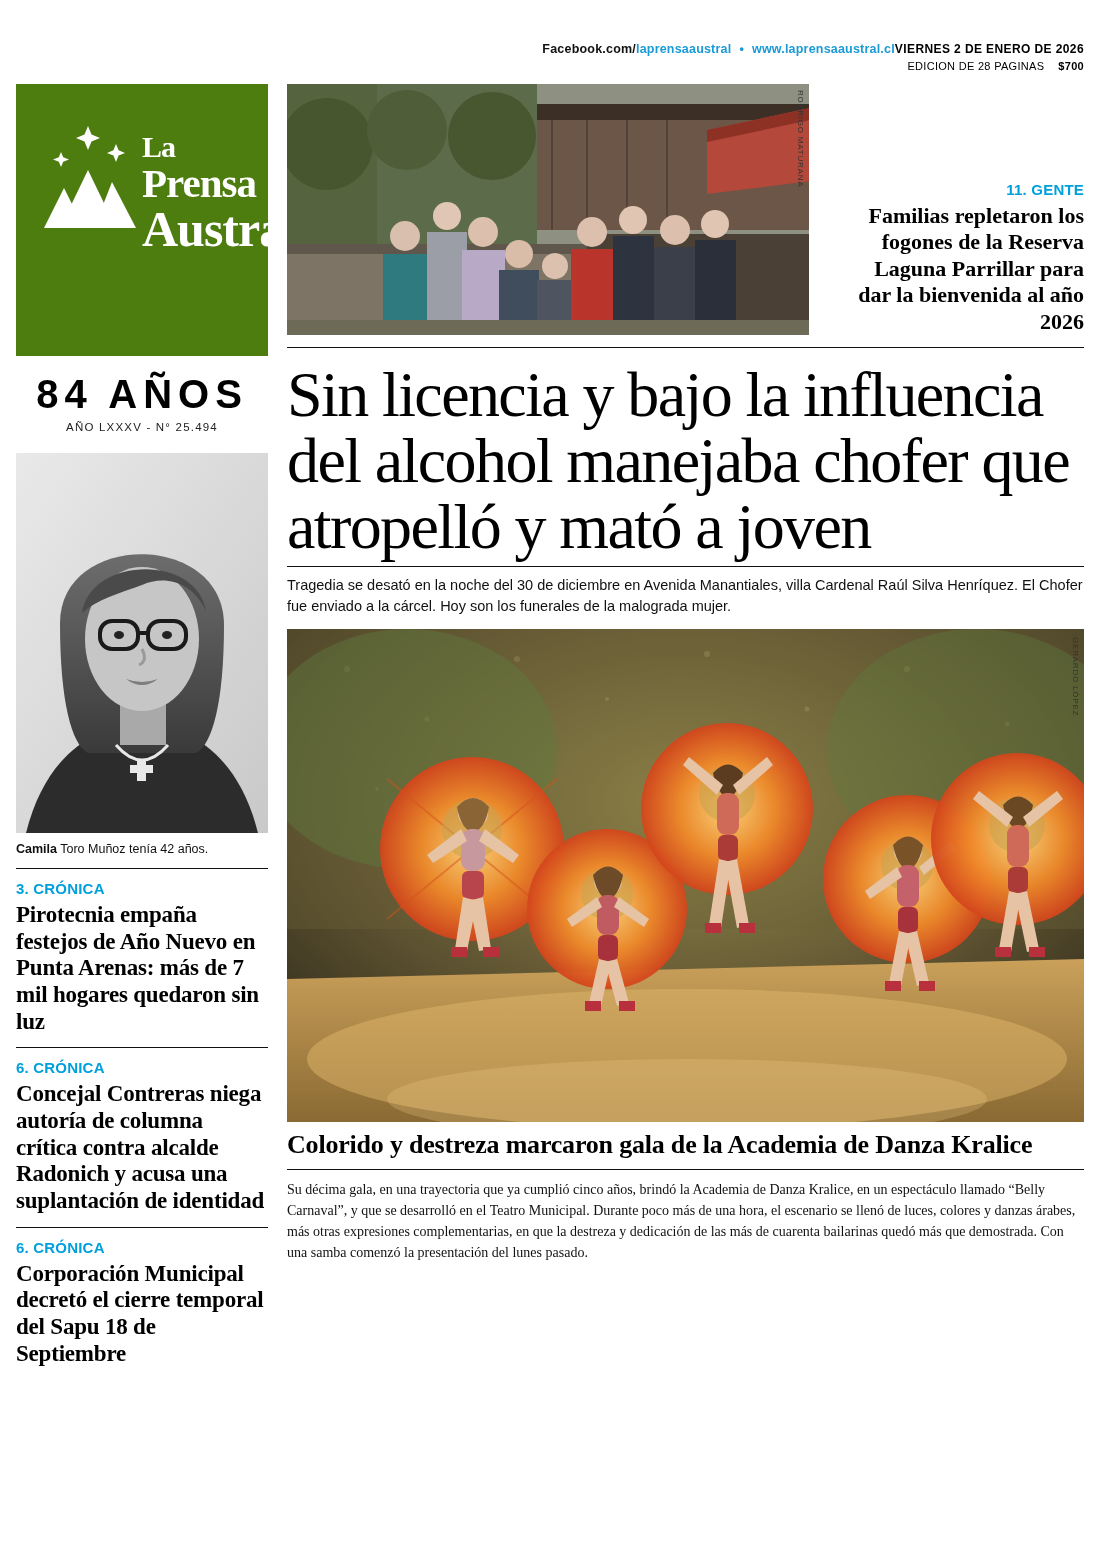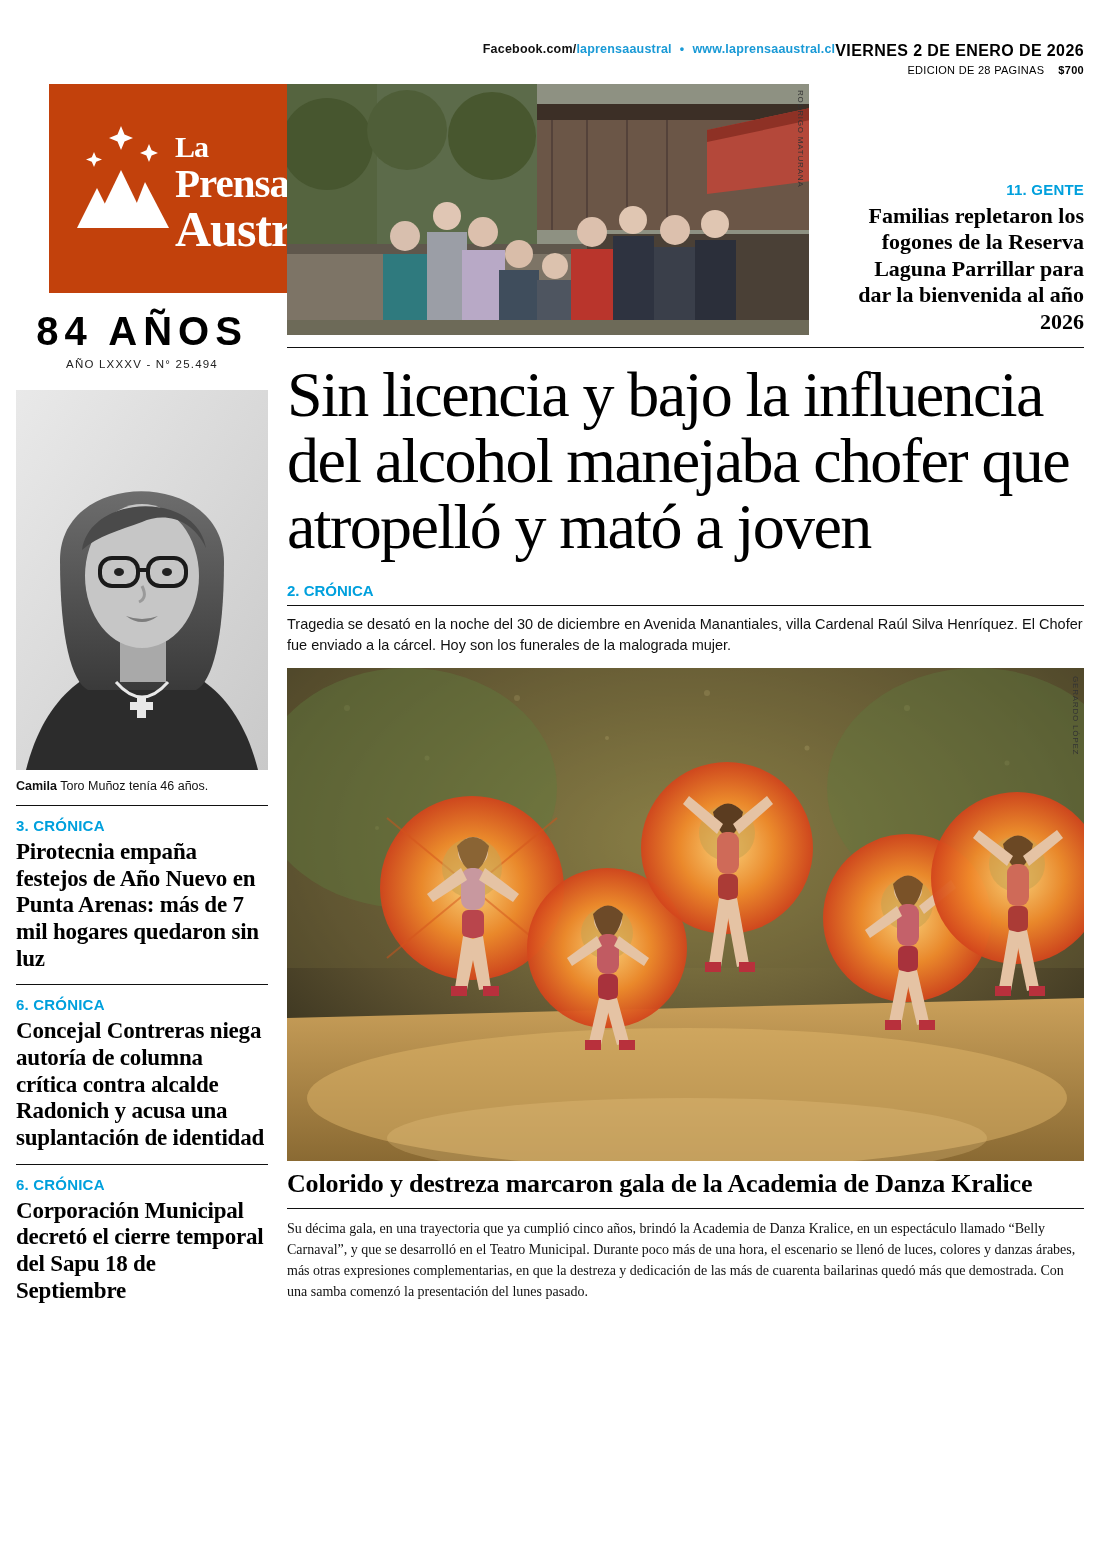--- a/index.html
+++ b/index.html
@@ -38,45 +38,44 @@
     letter-spacing: .2px;
     color: #111;
   }
   .social .sep { color: #1a9ad6; margin: 0 8px; }
   .social .blue { color: #1a9ad6; }
   .dateblock {
     text-align: right;
     font-family: "Liberation Sans", sans-serif;
   }
   .dateline {
-    font-size: 16px;
+    font-size: 12px;
     font-weight: bold;
     letter-spacing: .4px;
   }
   .editionline {
     font-size: 11px;
     letter-spacing: .3px;
     margin-top: 4px;
   }
   .editionline .price { font-weight: bold; margin-left: 14px; }
 
   
   .masthead-col {
     position: absolute;
     left: 16px;
     top: 84px;
     width: 252px;
   }
   .logo-box {
-    background: #c2410c;
+    background: #4d7c0f;
     width: 252px;
-    height: 209px;
+    height: 272px;
     position: relative;
     color: #fff;
-    margin-left: 33px;
   }
   .logo-mountain {
     position: absolute;
     left: 20px;
     top: 34px;
     width: 104px;
     height: 120px;
   }
   .logo-text {
     position: absolute;
@@ -329,21 +328,21 @@
 
         <path d="M126 196 q6 12 -3 16" stroke="#9a9a9a" stroke-width="3" fill="none"></path>
         <path d="M110 226 q16 12 32 0 q-16 6 -32 0 Z" fill="#7d7d7d"></path>
 
         <path d="M100 292 q26 30 52 0" stroke="#e8e8e8" stroke-width="3" fill="none"></path>
         <rect x="121" y="306" width="9" height="22" fill="#e8e8e8"></rect>
         <rect x="114" y="312" width="23" height="8" fill="#e8e8e8"></rect>
       </svg>
     </div>
     <div class="portrait-caption">
-      <b>Camila</b><span> Toro Muñoz tenía 46 años.</span>
+      <b>Camila</b><span> Toro Muñoz tenía 42 años.</span>
     </div>
 
     <hr class="rule">
 
     <div class="side-item">
       <div class="kicker">3. CRÓNICA</div>
       <div class="side-head">Pirotecnia empaña festejos de Año Nuevo en Punta Arenas: más de 7 mil hogares quedaron sin luz</div>
     </div>
 
     <hr class="rule">
@@ -436,21 +435,20 @@
       <div class="top-teaser">
         <div class="kicker">11. GENTE</div>
         <div class="teaser-head">Familias repletaron los fogones de la Reserva Laguna Parrillar para dar la bienvenida al año 2026</div>
       </div>
     </div>
 
     <hr class="main-hr">
 
     <h1 class="headline">Sin licencia y bajo la influencia del alcohol manejaba chofer que atropelló y mató a joven</h1>
 
-    <div class="lead-kicker">2. CRÓNICA</div>
     <hr class="lead-rule">
     <div class="lead-text">Tragedia se desató en la noche del 30 de diciembre en Avenida Manantiales, villa Cardenal Raúl Silva Henríquez. El Chofer fue enviado a la cárcel. Hoy son los funerales de la malograda mujer.</div>
 
     <div class="dance-photo">
       <svg width="797" height="493" viewBox="0 0 797 493">
         <defs>
           <radialGradient id="stageG" cx="50%" cy="35%" r="75%">
             <stop offset="0%" stop-color="#9a8f4e"></stop>
             <stop offset="60%" stop-color="#5c5130"></stop>
             <stop offset="100%" stop-color="#2a2618"></stop>

